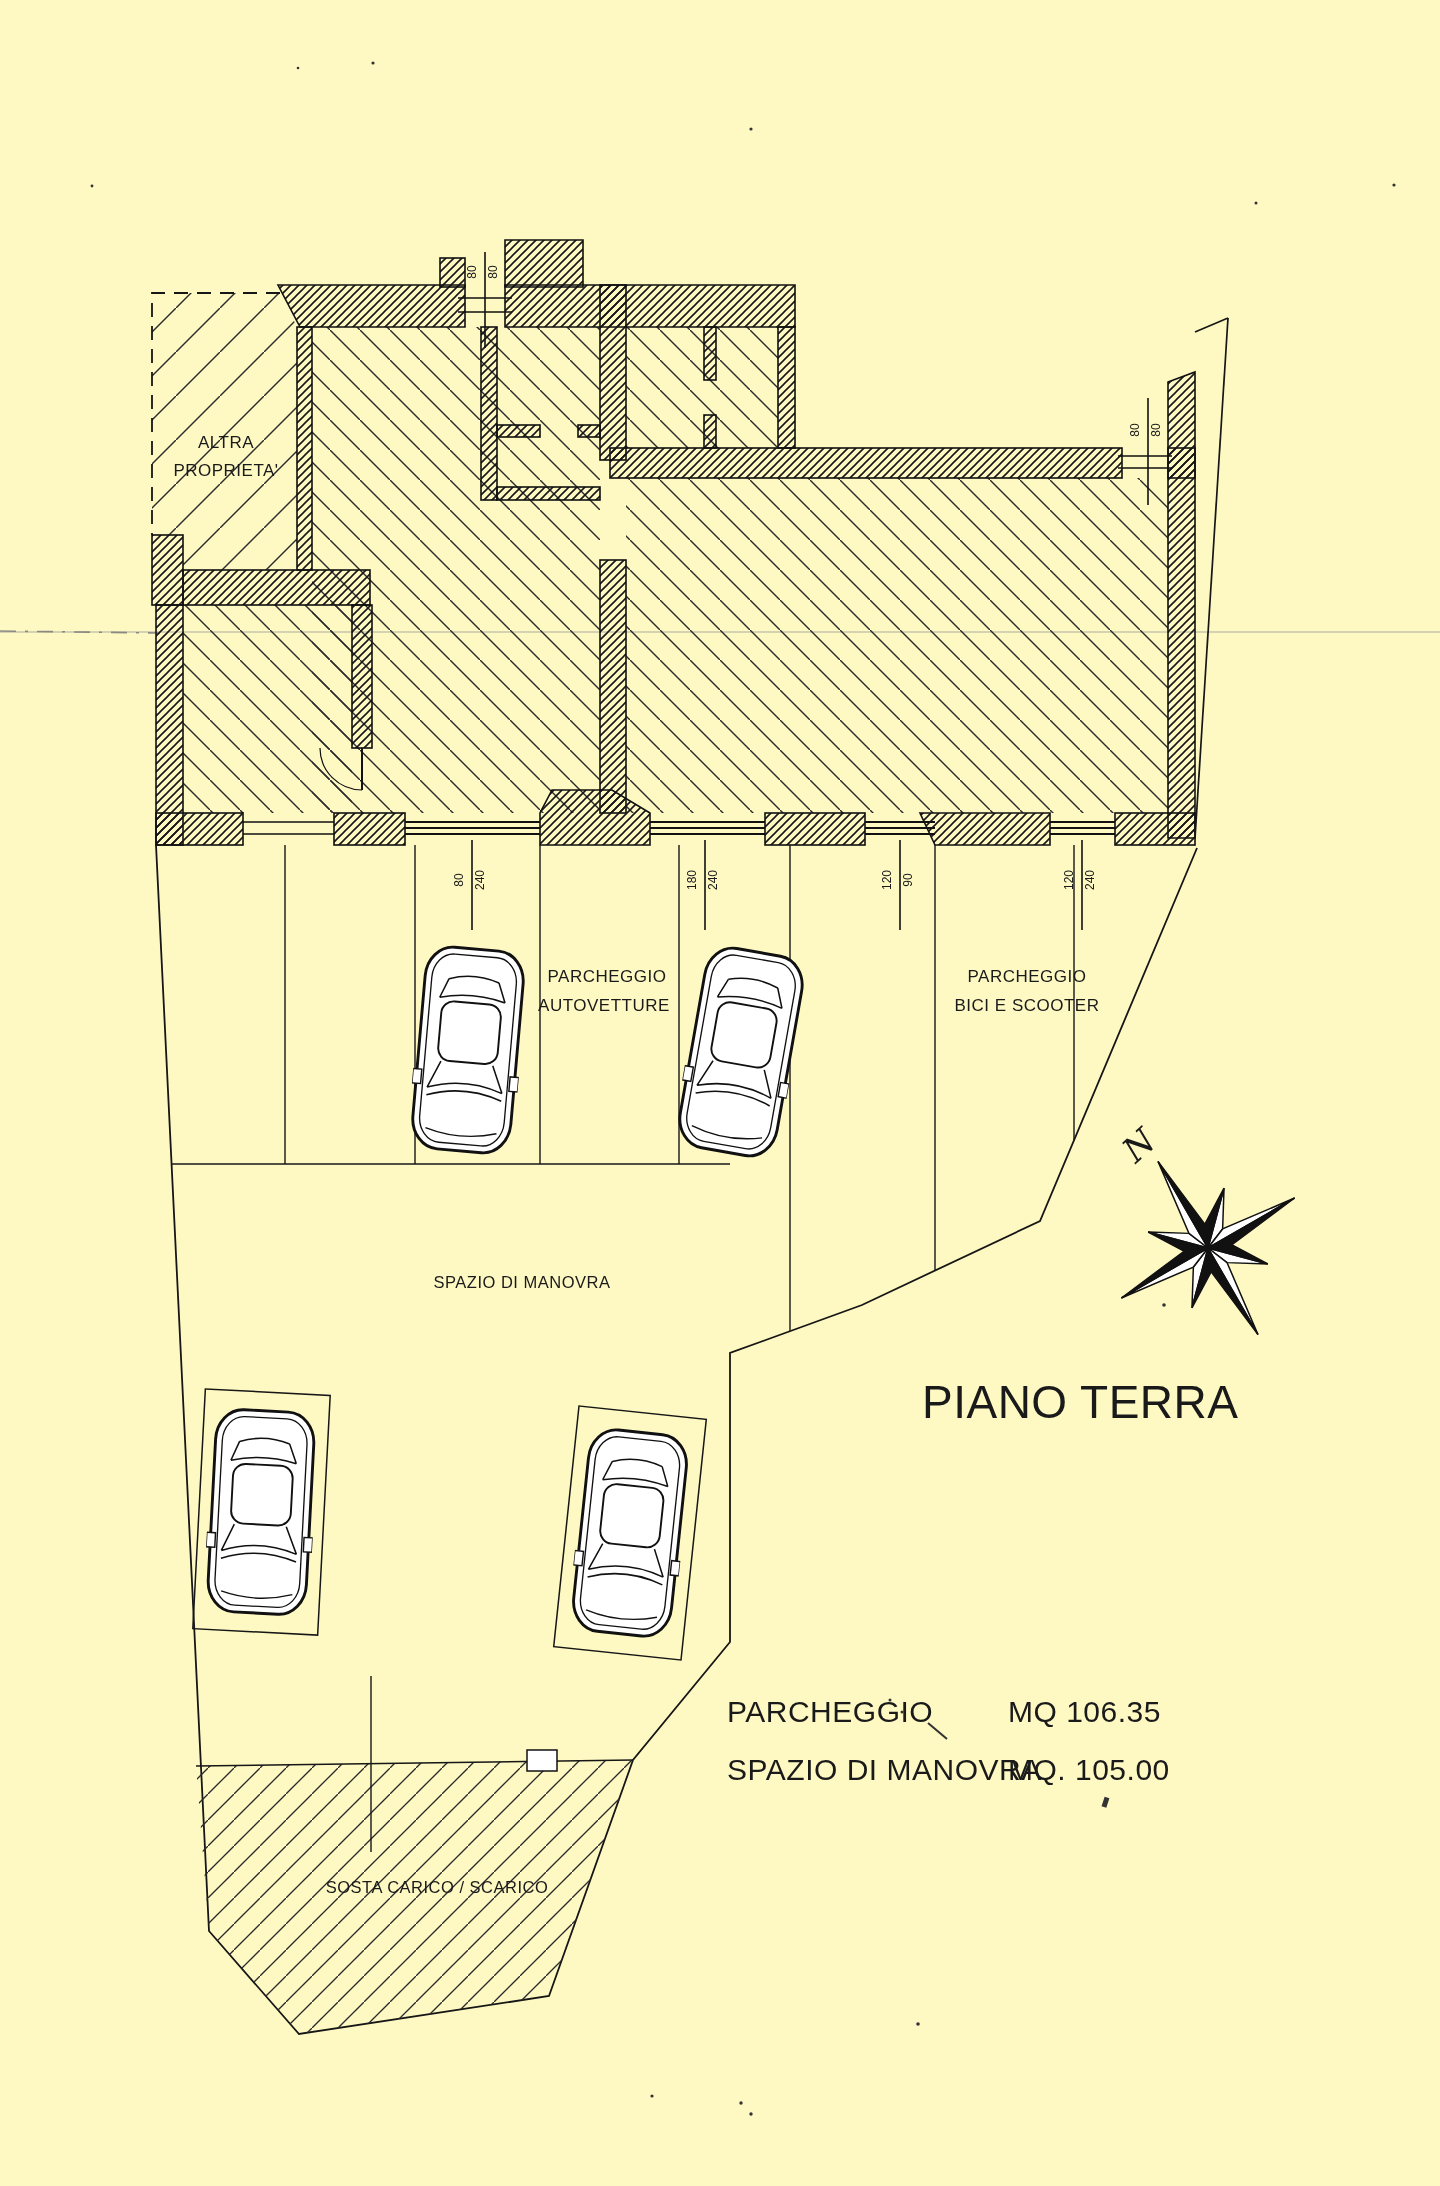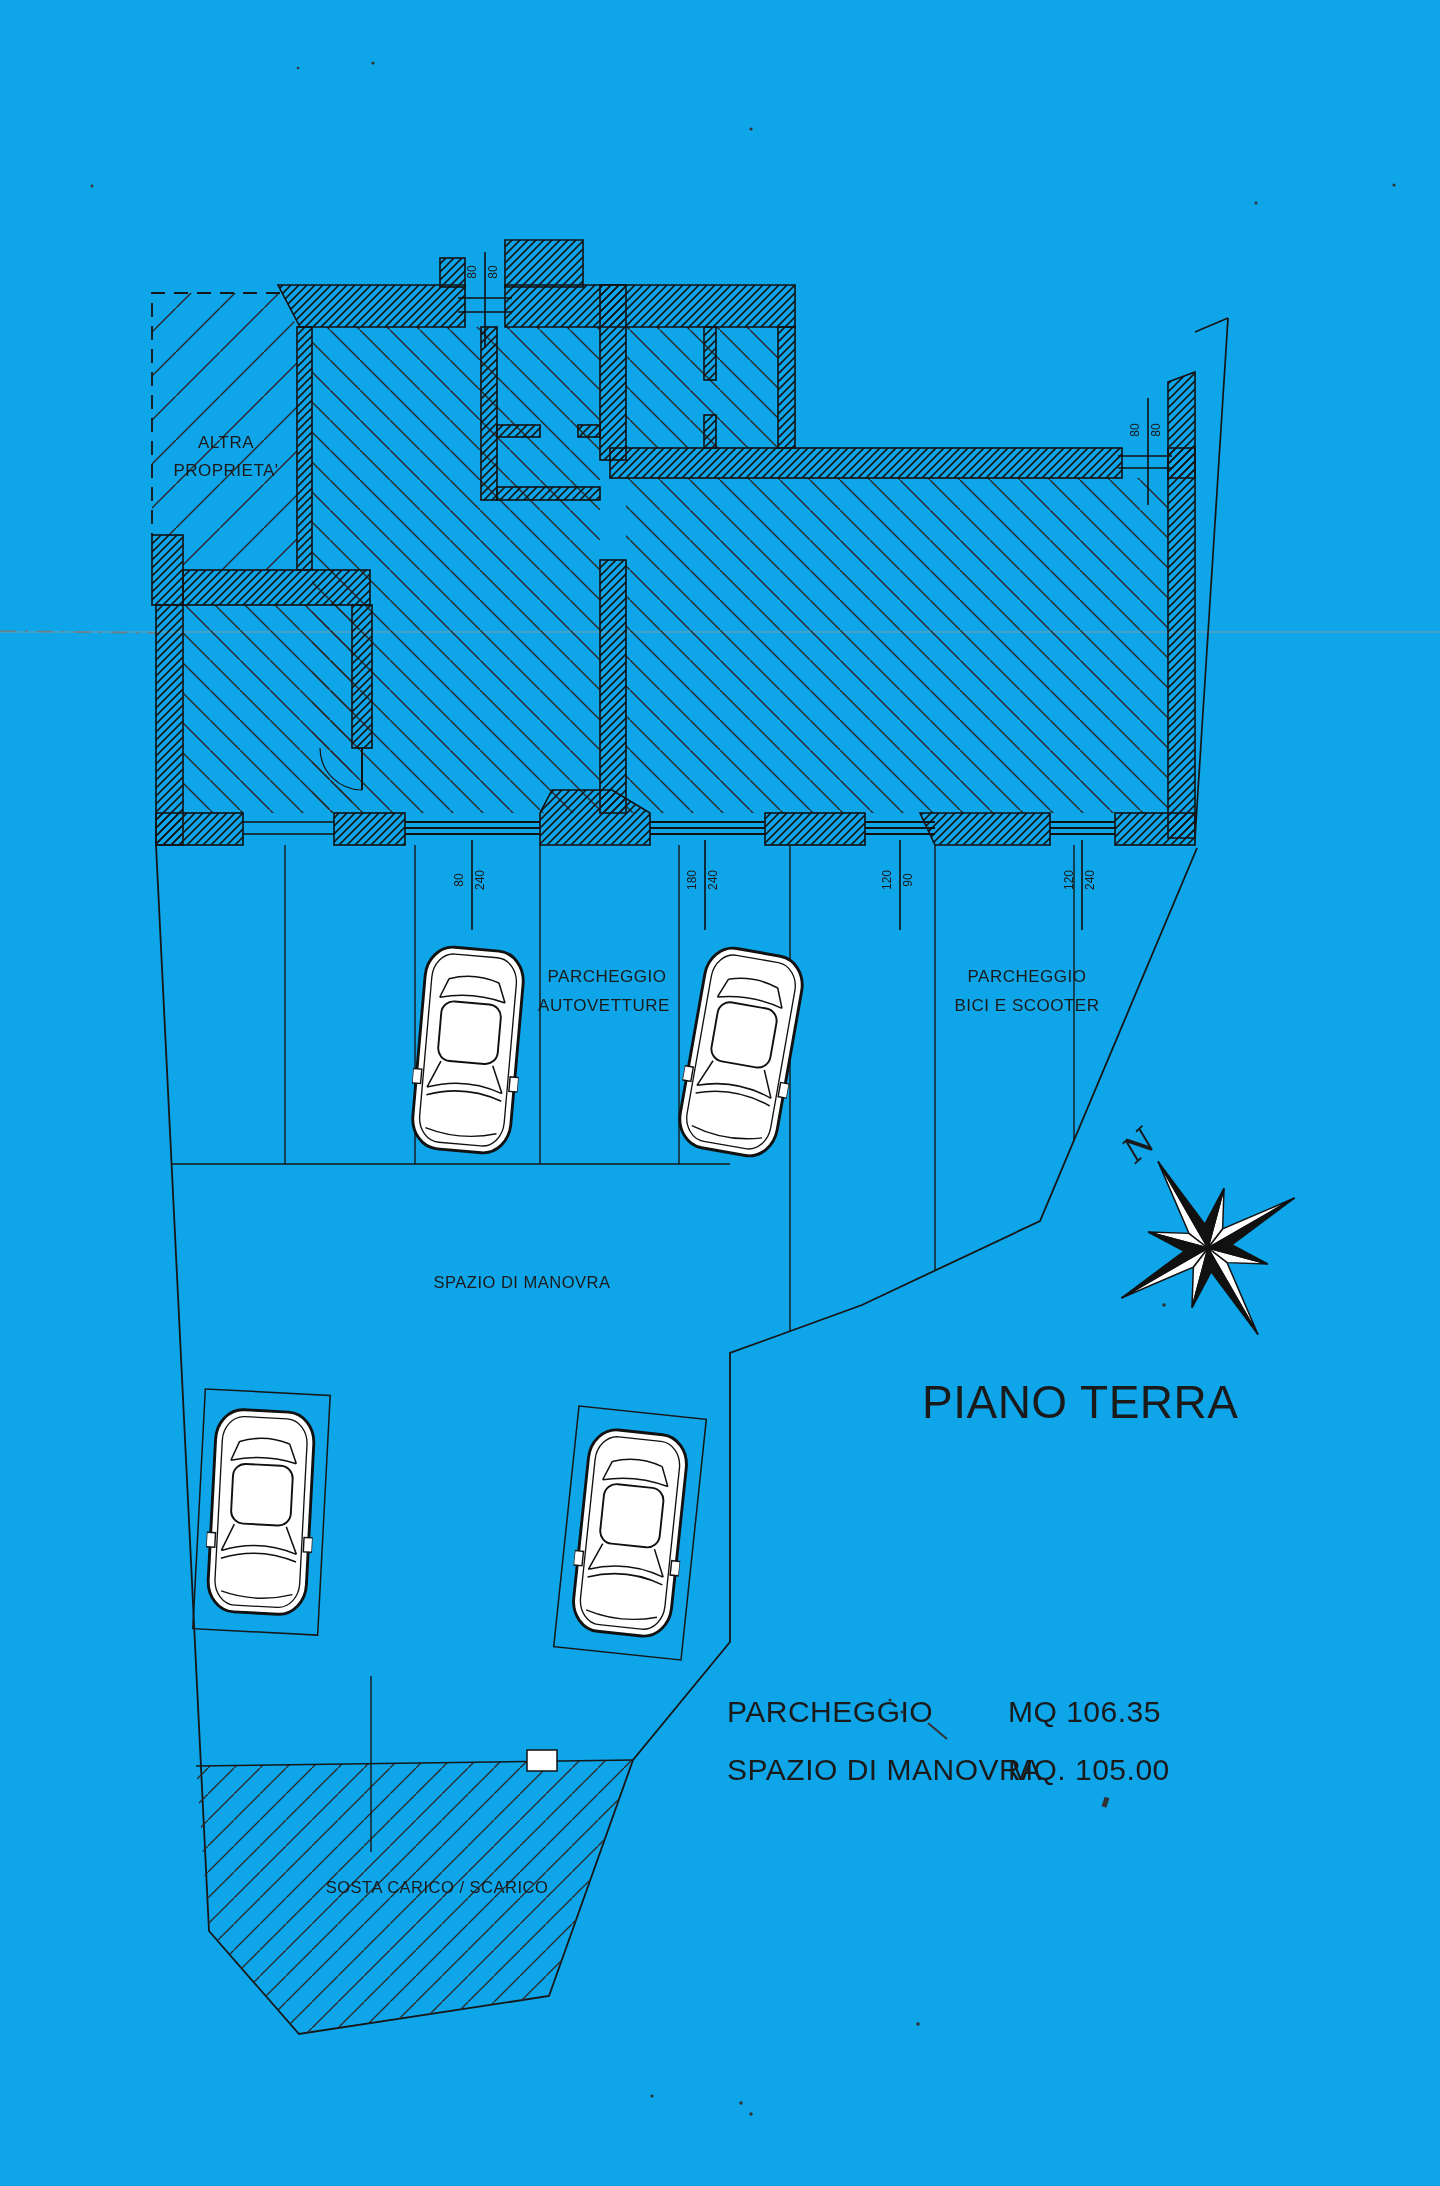--- a/index.html
+++ b/index.html
@@ -1,16 +1,16 @@
 <!DOCTYPE html>
 <html><head>
 <meta charset="utf-8">
 <style>
   html,body{margin:0;padding:0;background:#e8e8e8;}
-  .page{position:relative;width:1440px;height:2186px;background:#0ea5e9;overflow:hidden;
+  .page{position:relative;width:1440px;height:2186px;background:#fef9c3;overflow:hidden;
         font-family:"Liberation Sans", sans-serif;}
   svg{position:absolute;left:0;top:0;}
   text{fill:#1a1a1a;}
   .lbl{font-family:"Liberation Sans", sans-serif;letter-spacing:0.5px;}
   .dim{font-family:"Liberation Sans", sans-serif;}
 </style>
 </head>
 <body>
 
 <div class="page">

